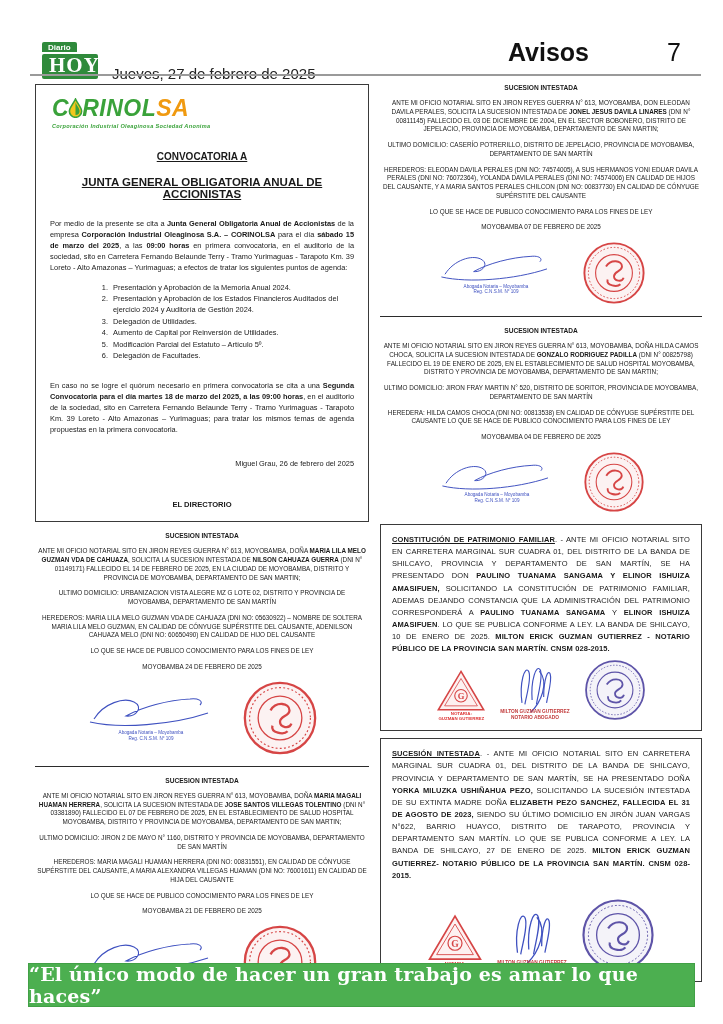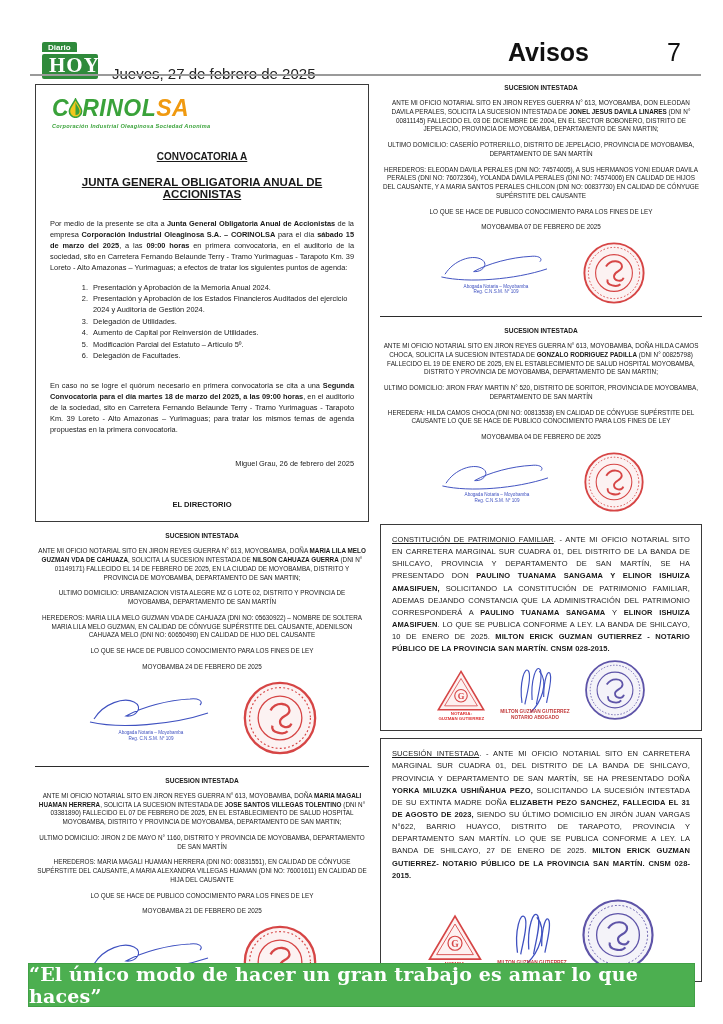--- a/index.html
+++ b/index.html
@@ -28,21 +28,21 @@
   .corino-word{font-size:23px;font-weight:bold;letter-spacing:.5px;line-height:1;}
   .corino-green{color:#3aa23a;}
   .corino-orange{color:#f09a10;}
   .corino-drop{display:inline-block;vertical-align:-2px;margin:0 -1px;}
   .corino-sub{font-size:5.6px;color:#3aa23a;font-weight:bold;margin-top:1px;letter-spacing:.3px;}
   .conv-title{ text-align:center;font-weight:bold;text-decoration:underline;}
   .conv-title1{font-size:10px;margin-top:22px;}
   .conv-title2{font-size:11.5px;margin-top:14px;}
   .conv-body{font-size:7.4px;line-height:1.5;text-align:justify;margin-top:18px;}
   .conv-ol{font-size:7.4px;line-height:1.55;margin:8px 0 0 0;padding-left:40px;}
-  .conv-ol li{padding-left:3px;}
+  .conv-ol li{padding-left:3px;margin-left:20px;}
   .conv-date{font-size:7.4px;text-align:right;margin-top:24px;}
   .conv-dir{font-size:7.6px;font-weight:bold;text-align:center;margin-top:32px;margin-bottom:4px;}
 
   
   .notice{font-size:6.35px;line-height:1.38;text-align:center;margin-top:9px;}
   .notice-title{font-weight:bold;font-size:6.6px;text-align:center;}
   .notice p{margin:7px 2px 0 2px;}
   .sep{border:none;border-top:1.5px solid #2b2b2b;margin:6px 0 0 0;}
 
   
@@ -51,21 +51,21 @@
   .sig-lines{font-size:4.6px;color:#3f51c0;line-height:1.3;margin-top:-4px;}
   .guzman-row{display:flex;justify-content:center;align-items:flex-end;gap:14px;margin-top:4px;height:86px;}
   .tri-label{font-size:4.4px;color:#d33;line-height:1.2;font-weight:bold;margin-top:-6px;text-align:center;}
   .gz-sig-label{font-size:4.8px;color:#c23b3b;font-weight:bold;line-height:1.25;text-align:center;margin-top:-8px;}
 
   
   .law-box{border:1px solid #3a3a3a;padding:9px 11px;box-sizing:border-box;margin-top:7px;}
   .law-text{font-size:7.5px;line-height:1.62;text-align:justify;letter-spacing:.1px;}
 
   .seg-b{font-weight:bold;}
-  .seg-u{font-weight:normal;text-decoration:underline;}
+  .seg-u{font-weight:bold;text-decoration:underline;}
 
   
   .banner{position:absolute;left:28px;right:28px;top:963px;height:42px;background:#4caf50;
           border:1px solid #41a046;display:flex;align-items:center;justify-content:center;}
   .banner-text{color:#fff;font-family:"DejaVu Serif",serif;font-weight:bold;font-size:19px;letter-spacing:.2px;}
 </style>
 </head>
 <body>
 
 <div class="page">

